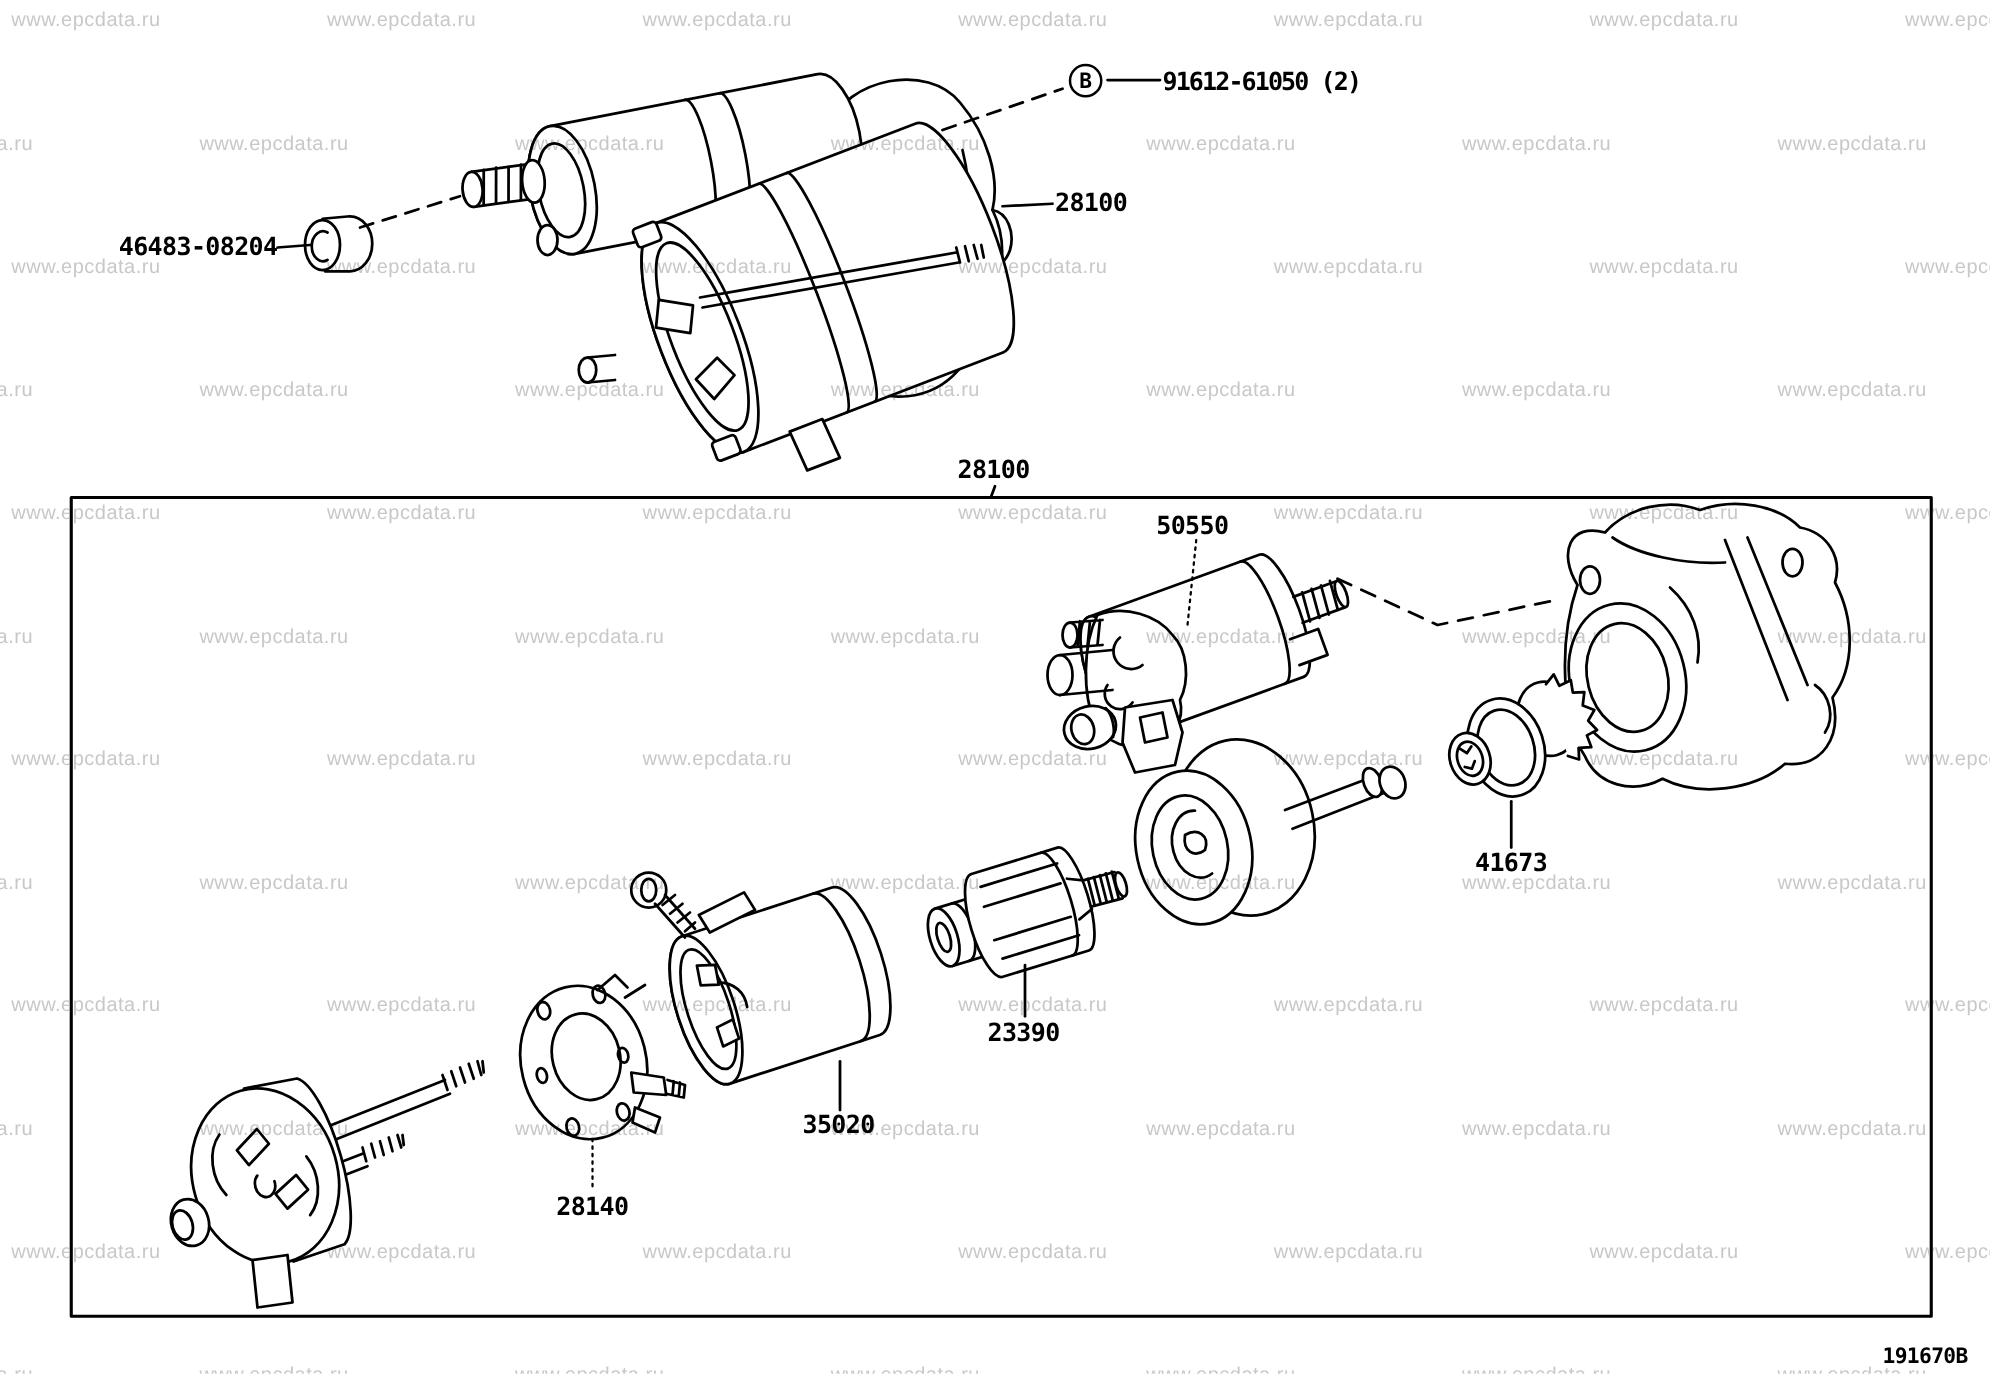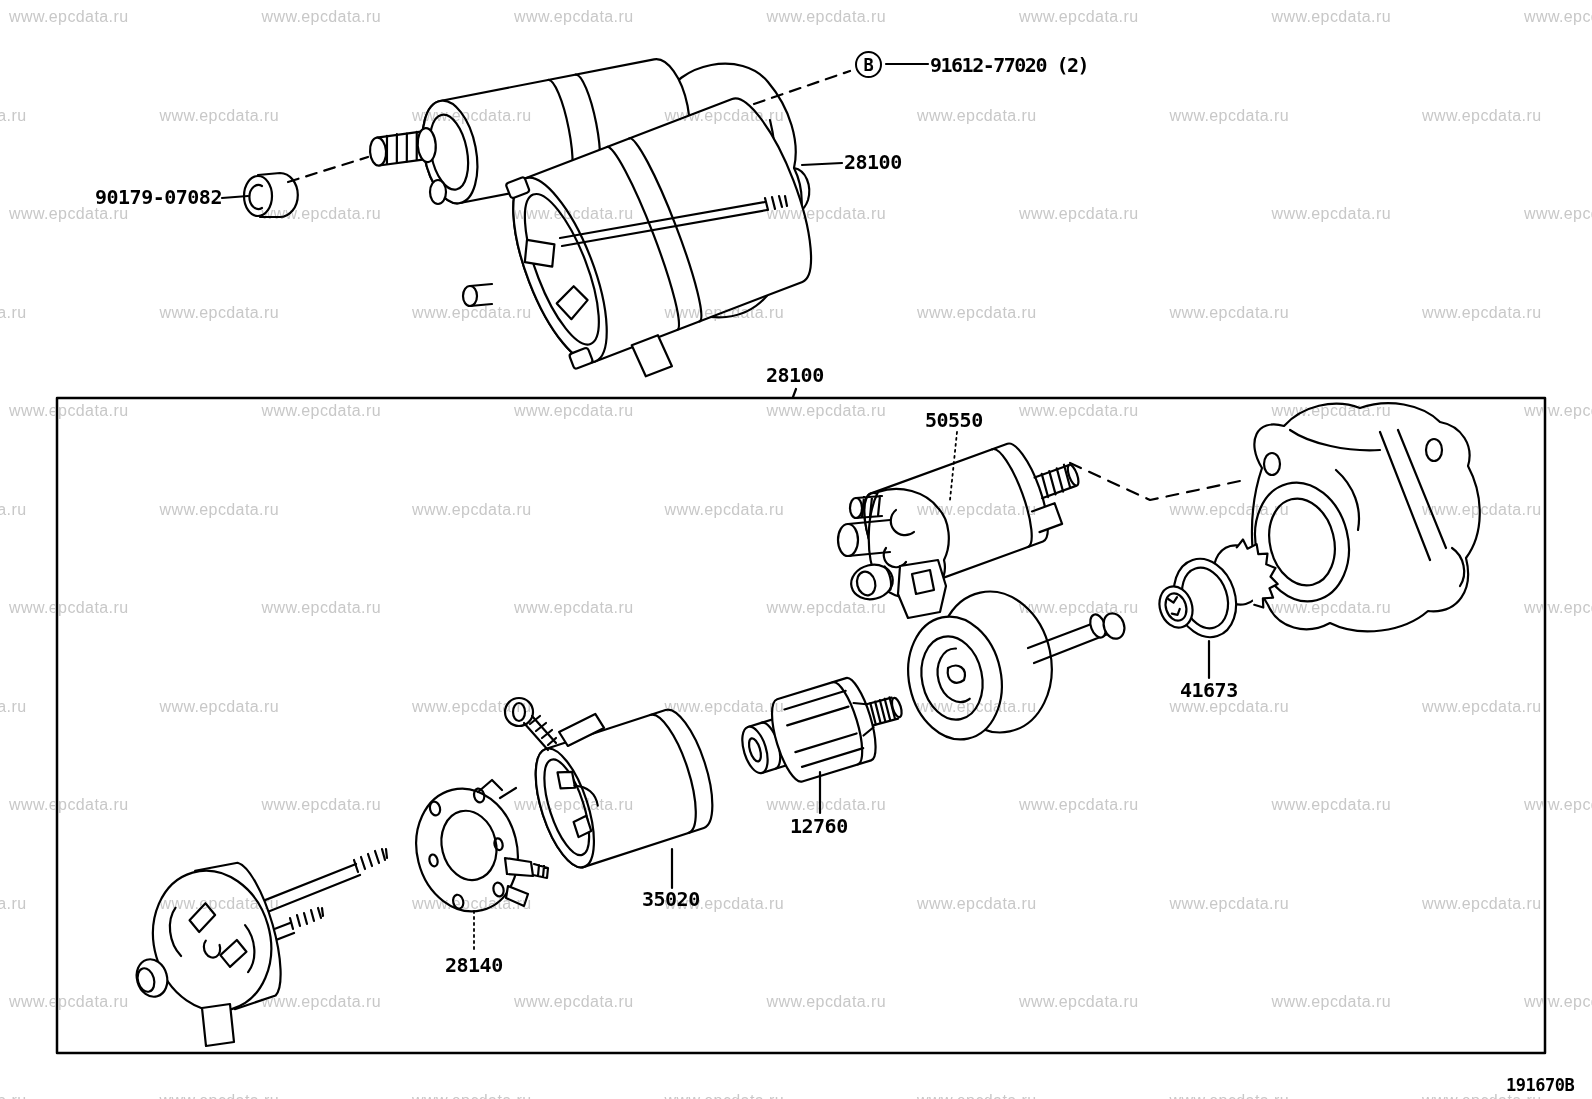--- a/index.html
+++ b/index.html
@@ -333,25 +333,25 @@
       <span class="wm" style="left: 159.5px; top: 1091.5px;">www.epcdata.ru</span>
       <span class="wm" style="left: 412px; top: 1091.5px;">www.epcdata.ru</span>
       <span class="wm" style="left: 664.5px; top: 1091.5px;">www.epcdata.ru</span>
       <span class="wm" style="left: 917px; top: 1091.5px;">www.epcdata.ru</span>
       <span class="wm" style="left: 1169.5px; top: 1091.5px;">www.epcdata.ru</span>
       <span class="wm" style="left: 1422px; top: 1091.5px;">www.epcdata.ru</span>
     </div>
 
   <div id="labels">
     <div class="bolt-circle">B</div>
-    <div class="plabel long" style="left:930px;top:55px;">91612-77020 (2)</div>
-    <div class="plabel" style="left:95px;top:187px;">90179-07082</div>
+    <div class="plabel long" style="left:930px;top:55px;">91612-61050 (2)</div>
+    <div class="plabel" style="left:95px;top:187px;">46483-08204</div>
     <div class="plabel" style="left:844px;top:152px;">28100</div>
     <div class="plabel" style="left:766px;top:365px;">28100</div>
     <div class="plabel" style="left:925px;top:410px;">50550</div>
     <div class="plabel" style="left:1180px;top:680px;">41673</div>
-    <div class="plabel" style="left:790px;top:816px;">12760</div>
+    <div class="plabel" style="left:790px;top:816px;">23390</div>
     <div class="plabel" style="left:642px;top:889px;">35020</div>
     <div class="plabel" style="left:445px;top:955px;">28140</div>
     <div class="plabel code" style="left:1506px;top:1077px;text-align:right;">191670B</div>
   </div>
 
 </div>
 
 </body></html>

